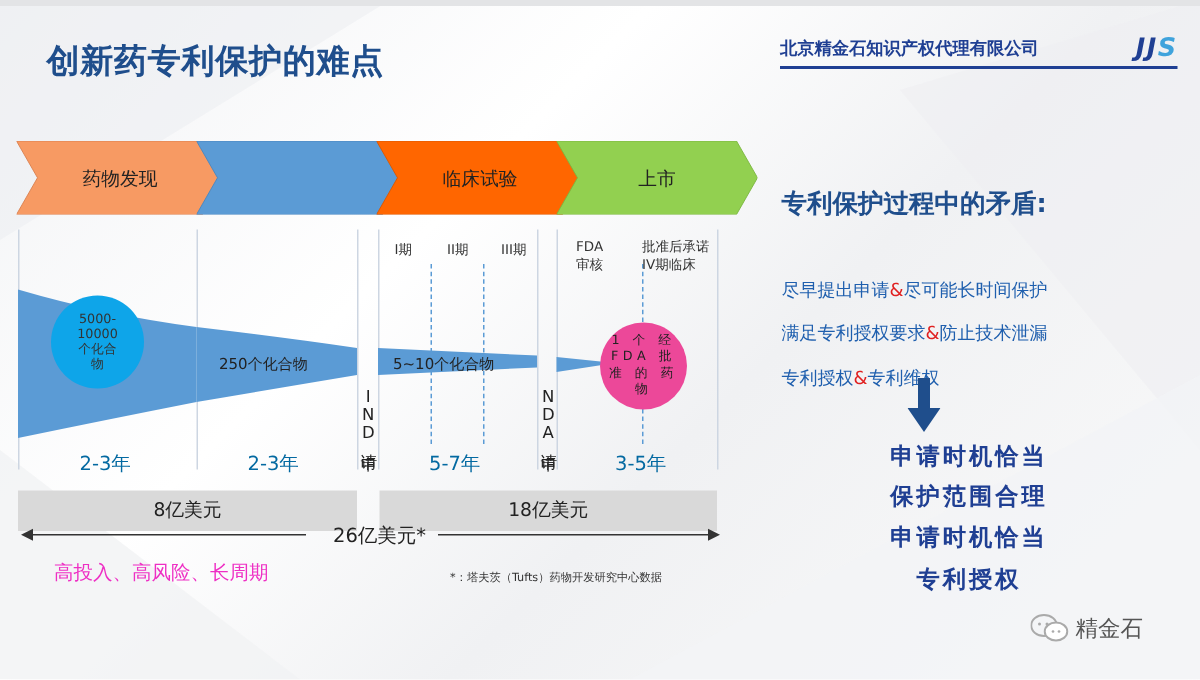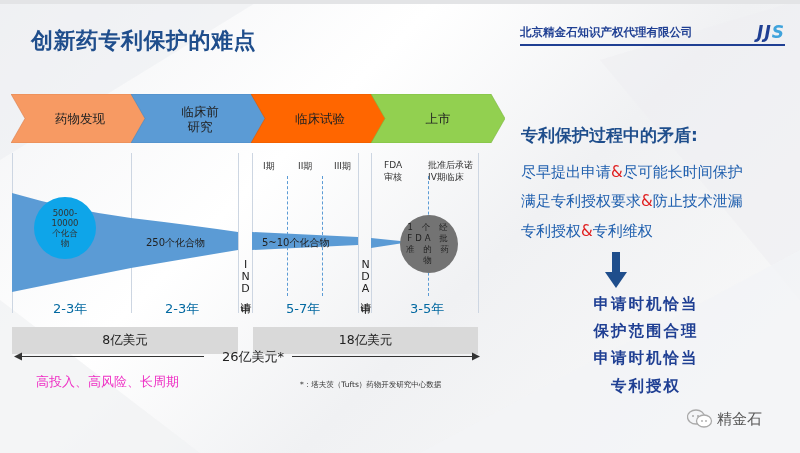--- a/index.html
+++ b/index.html
@@ -33,37 +33,37 @@
 
   .phase-label { position:absolute; font-size:9px; color:#333; }
   .funnel { position:absolute; left:0; top:0; }
   .circle-yellow {
     position:absolute; left:34px; top:197px; width:62px; height:62px; border-radius:50%;
     background:#0ea5e9; display:flex; align-items:center; justify-content:center; text-align:center;
     font-size:8.5px; line-height:10px; color:#333;
   }
   .circle-green {
     position:absolute; left:400px; top:215px; width:58px; height:58px; border-radius:50%;
-    background:#737373; display:flex; align-items:center; justify-content:center; text-align:center;
+    background:#ec4899; display:flex; align-items:center; justify-content:center; text-align:center;
     font-size:8.5px; line-height:11px; color:#222; padding:0 6px; letter-spacing:3px;
   }
   .funnel-text { position:absolute; font-size:10px; color:#222; }
   .vert-label { position:absolute; font-size:11px; color:#222; writing-mode:vertical-rl; text-orientation:upright; line-height:11px; letter-spacing:-1px; }
   .duration { position:absolute; top:300px; font-size:13px; color:#0369a1; }
   .cost-bar {
     position:absolute; top:327px; height:27px; background:#d9d9d9;
     display:flex; align-items:center; justify-content:center; font-size:12.5px; color:#222;
   }
   .total-arrow { position:absolute; top:356px; height:1px; background:#333; }
   .total-label { position:absolute; left:222px; top:348px; font-size:13px; color:#222; }
   .risk { position:absolute; left:36px; top:373px; font-size:13px; color:#ee2fc4; }
   .footnote { position:absolute; left:300px; top:380px; font-size:7.5px; color:#333; }
 
   .right-title { position:absolute; left:521px; top:124px; font-size:17px; font-weight:bold; color:#1f4e8c; }
-  .conflict { position:absolute; left:521px; font-size:15px; color:#1f5fae; }
+  .conflict { position:absolute; left:521px; font-size:12px; color:#1f5fae;margin-top:22px; }
   .conflict .amp { color:#e02020; }
   .down-arrow { position:absolute; left:605px; top:252px; }
   .goal { position:absolute; width:150px; text-align:center; font-size:15.5px; font-weight:bold; color:#1f3f93; letter-spacing:2px; left:571px; }
   .wechat { position:absolute; left:687px; top:409px; display:flex; align-items:center; gap:4px; }
   .wechat-name { font-size:15px; color:#555; }
 </style>
 </head>
 <body>
 
 <svg class="bg-facet" width="800" height="453" style="left:0;top:0;">
@@ -84,22 +84,20 @@
 <div class="stage" style="left:11px;width:138px;">
   <svg width="138" height="49">
       <polygon points="0,0 124,0 138,24.5 124,49 0,49 14,24.5" fill="#f79a63" stroke="#d9804f" stroke-width="0.6"></polygon>
     </svg>
   <div class="stage-label" style="left:14px;width:110px;white-space:pre;">药物发现</div>
 </div>
 <div class="stage" style="left:131px;width:138px;">
   <svg width="138" height="49">
       <polygon points="0,0 124,0 138,24.5 124,49 0,49 14,24.5" fill="#5b9bd5" stroke="#4a87c0" stroke-width="0.6"></polygon>
     </svg>
-  <div class="stage-label" style="left:14px;width:110px;white-space:pre;">临床前
-研究</div>
 </div>
 <div class="stage" style="left:251px;width:138px;">
   <svg width="138" height="49">
       <polygon points="0,0 124,0 138,24.5 124,49 0,49 14,24.5" fill="#ff6600" stroke="#d95700" stroke-width="0.6"></polygon>
     </svg>
   <div class="stage-label" style="left:14px;width:110px;white-space:pre;">临床试验</div>
 </div>
 <div class="stage" style="left:371px;width:134px;">
   <svg width="134" height="49">
       <polygon points="0,0 120,0 134,24.5 120,49 0,49 14,24.5" fill="#92d050" stroke="#7ab540" stroke-width="0.6"></polygon>

